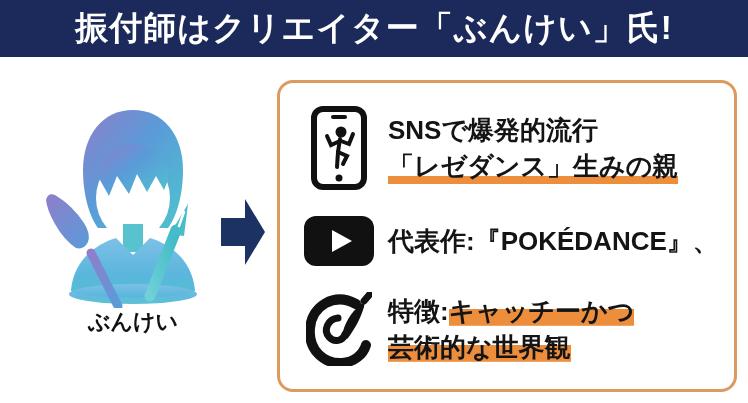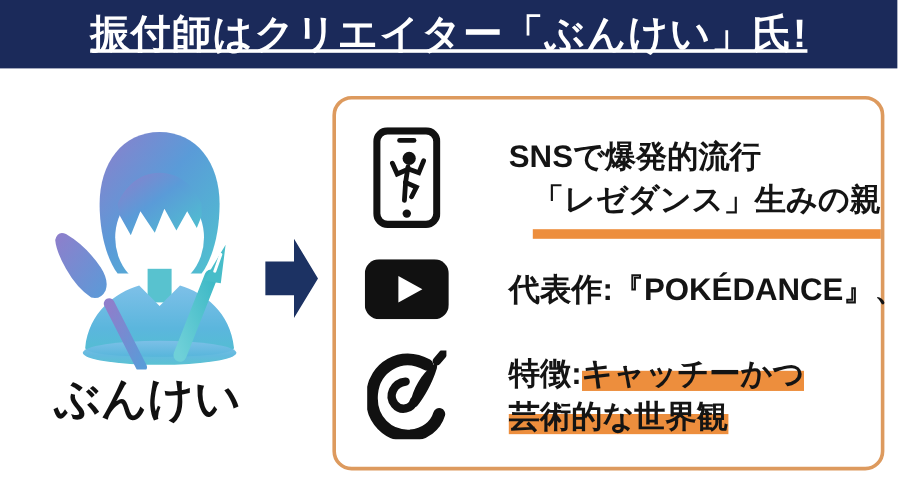--- a/index.html
+++ b/index.html
@@ -10,48 +10,46 @@
   }
   
   .banner{
     position:absolute;left:0;top:0;width:748px;height:57px;
     background:#1b2a5a;
     display:flex;align-items:center;justify-content:center;
   }
   .banner .title{
     color:#ffffff;font-size:33px;font-weight:bold;letter-spacing:1px;
     white-space:nowrap;
-    text-decoration:underline;
   }
   
   .avatar-wrap{position:absolute;left:38px;top:84px;width:190px;height:224px;}
   .profile-name{
-    position:absolute;left:28px;top:307px;width:190px;
-    text-align:center;font-size:38px;font-weight:bold;color:#111111;
+    position:absolute;left:38px;top:307px;width:190px;
+    text-align:center;font-size:22px;font-weight:bold;color:#111111;
   }
   
   .arrow-wrap{position:absolute;left:221px;top:199px;width:44px;height:66px;}
   
   .panel{
     position:absolute;left:277px;top:80px;width:460px;height:312px;
     box-sizing:border-box;border:3px solid #dd9a5e;border-radius:16px;
     background:#ffffff;
     display:flex;flex-direction:column;justify-content:space-around;
     padding:10px 12px 10px 22px;
   }
-  .row{display:flex;align-items:center;gap:36px;}
+  .row{display:flex;align-items:center;}
   .row .icon{flex:0 0 74px;width:74px;display:flex;justify-content:center;margin-right:12px;}
   .row .txt{font-size:26px;font-weight:bold;color:#141414;line-height:36px;}
   .row .txt div{white-space:nowrap;}
   
   .u-line{
     background-image:linear-gradient(#ed8e3d,#ed8e3d);
     background-repeat:no-repeat;background-size:100% 9px;background-position:0 103%;
-    padding-bottom:18px;
-    margin-left:20px;
+    padding-bottom:3px;
   }
   
   .hl{
     background-image:linear-gradient(#ed8e3d,#ed8e3d);
     background-repeat:no-repeat;background-size:100% 56%;background-position:0 100%;margin-top:33px;
   }
 </style>
 </head>
 <body>
 

